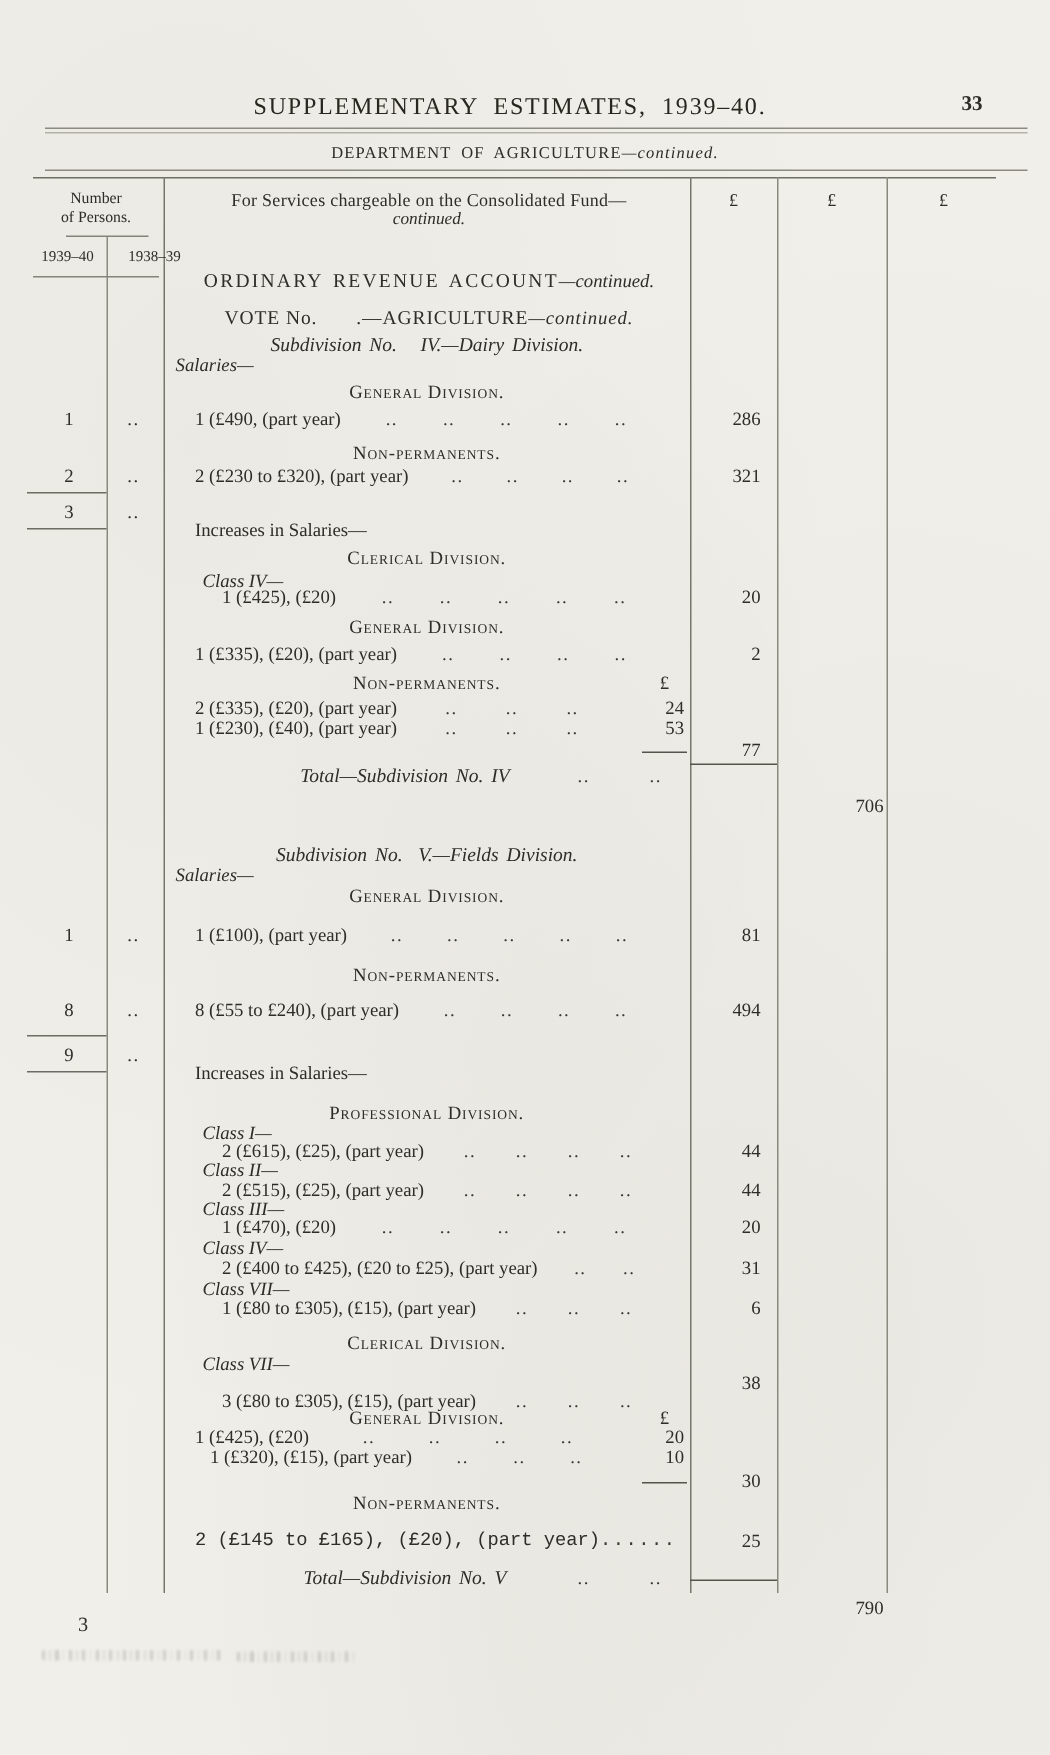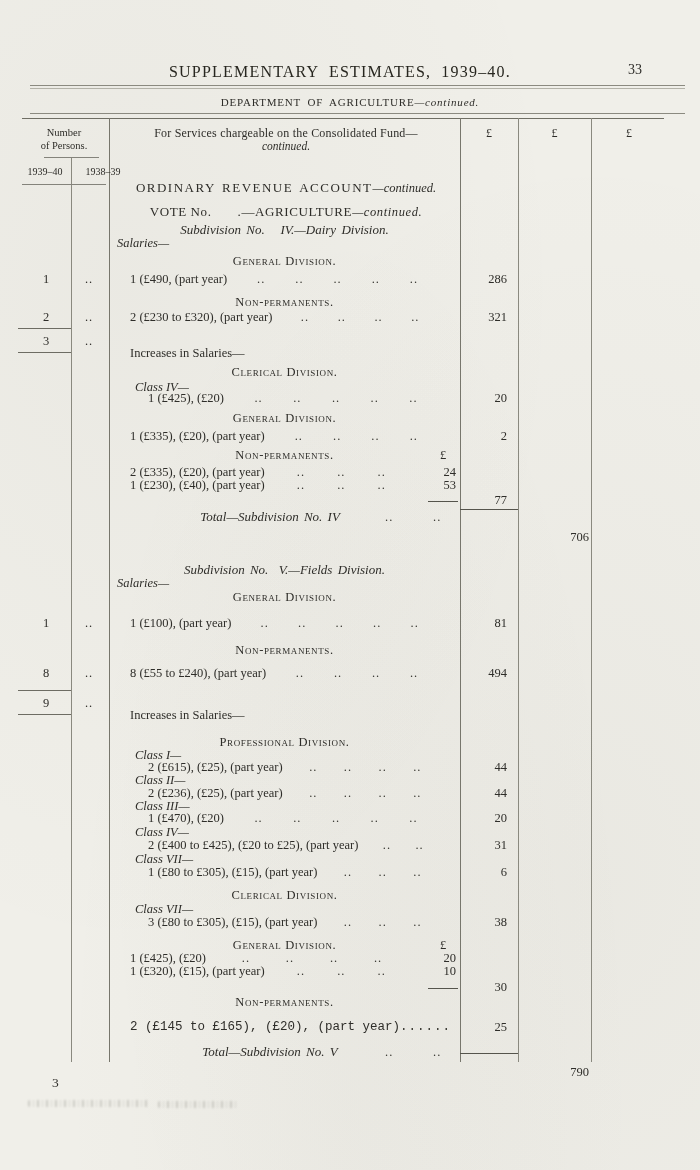--- a/index.html
+++ b/index.html
@@ -55,21 +55,21 @@
   .footer-sig{font-size:13.5px;}
   .smudge{position:absolute;height:7px;opacity:.45;filter:blur(1.1px);border-radius:2px;
     background:repeating-linear-gradient(90deg, rgba(95,93,85,.55) 0 2px, transparent 2px 5px, rgba(95,93,85,.35) 5px 6px, transparent 6px 9px);}
 </style>
 </head>
 <body>
 
 <div class="page">
 
   <div class="abs doc-title" style="left:0;top:63px;width:680px;text-align:center;">SUPPLEMENTARY ESTIMATES, 1939–40.</div>
-  <div class="abs page-num" style="left:628px;top:62px;width:40px;text-align:left;">33</div>
+  <div class="abs page-num" style="left:628px;top:62px;width:40px;text-align:center;font-weight:bold;">33</div>
 
   <div class="hline" style="left:30px;top:85px;width:655px;background:#8b8a80;"></div>
   <div class="hline" style="left:30px;top:88px;width:655px;background:#b3b2a8;"></div>
 
   <div class="abs dept" style="left:0;top:96px;width:700px;text-align:center;">
     <span>DEPARTMENT OF AGRICULTURE</span><span class="it">—continued.</span>
   </div>
 
   <div class="hline" style="left:30px;top:113px;width:655px;background:#8b8a80;"></div>
 
@@ -218,21 +218,21 @@
         <div class="d-class">Class I—</div>
       </div>
       <div class="row" style="top: 760px;">
         <div class="d-item" style="left: 148px; right: 252px;"><div class="txt">2 (£615), (£25), (part year)</div><div class="dotbox"><div class="dots">..</div><div class="dots">..</div><div class="dots">..</div><div class="dots">..</div></div></div>
         <div class="c1-val">44</div>
       </div>
       <div class="row" style="top: 773px;">
         <div class="d-class">Class II—</div>
       </div>
       <div class="row" style="top: 786px;">
-        <div class="d-item" style="left: 148px; right: 252px;"><div class="txt">2 (£236), (£25), (part year)</div><div class="dotbox"><div class="dots">..</div><div class="dots">..</div><div class="dots">..</div><div class="dots">..</div></div></div>
+        <div class="d-item" style="left: 148px; right: 252px;"><div class="txt">2 (£515), (£25), (part year)</div><div class="dotbox"><div class="dots">..</div><div class="dots">..</div><div class="dots">..</div><div class="dots">..</div></div></div>
         <div class="c1-val">44</div>
       </div>
       <div class="row" style="top: 799px;">
         <div class="d-class">Class III—</div>
       </div>
       <div class="row" style="top: 811px;">
         <div class="d-item" style="left: 148px; right: 252px;"><div class="txt">1 (£470), (£20)</div><div class="dotbox"><div class="dots">..</div><div class="dots">..</div><div class="dots">..</div><div class="dots">..</div><div class="dots">..</div></div></div>
         <div class="c1-val">20</div>
       </div>
       <div class="row" style="top: 825px;">
@@ -249,33 +249,33 @@
         <div class="d-item" style="left: 148px; right: 252px;"><div class="txt">1 (£80 to £305), (£15), (part year)</div><div class="dotbox"><div class="dots">..</div><div class="dots">..</div><div class="dots">..</div></div></div>
         <div class="c1-val">6</div>
       </div>
       <div class="row" style="top: 888px;">
         <div class="d-div">Clerical Division.</div>
       </div>
       <div class="row" style="top: 902px;">
         <div class="d-class">Class VII—</div>
       </div>
       <div class="row" style="top: 915px;">
-        <div class="d-item" style="left: 148px; right: 252px;"><div class="txt">3 (£80 to £305), (£15), (part year)</div><div class="dotbox"><div class="dots">..</div><div class="dots">..</div><div class="dots">..</div></div></div>
+        <div class="d-item" style="left: 148px; right: 252px; margin-top: 12px;"><div class="txt">3 (£80 to £305), (£15), (part year)</div><div class="dotbox"><div class="dots">..</div><div class="dots">..</div><div class="dots">..</div></div></div>
         <div class="c1-val">38</div>
       </div>
       <div class="row" style="top: 938px;">
         <div class="d-div">General Division.</div>
         <div class="inner-pound">£</div>
       </div>
       <div class="row" style="top: 951px;">
         <div class="d-item" style="left: 130px; right: 282px;"><div class="txt">1 (£425), (£20)</div><div class="dotbox"><div class="dots">..</div><div class="dots">..</div><div class="dots">..</div><div class="dots">..</div></div></div>
         <div class="inner-val">20</div>
       </div>
       <div class="row" style="top: 964px;">
-        <div class="d-item" style="left: 130px; right: 282px;"><div class="txt">1 (£320), (£15), (part year)</div><div class="dotbox"><div class="dots">..</div><div class="dots">..</div><div class="dots">..</div></div></div>
+        <div class="d-item" style="left: 140px; right: 282px;"><div class="txt">1 (£320), (£15), (part year)</div><div class="dotbox"><div class="dots">..</div><div class="dots">..</div><div class="dots">..</div></div></div>
         <div class="inner-val">10</div>
       </div>
       <div class="row" style="top: 980px;">
         <div class="dash" style="top: 8px;"></div>
         <div class="c1-val">30</div>
       </div>
       <div class="row" style="top: 995px;">
         <div class="d-div">Non-permanents.</div>
       </div>
       <div class="row" style="top: 1020px;">

